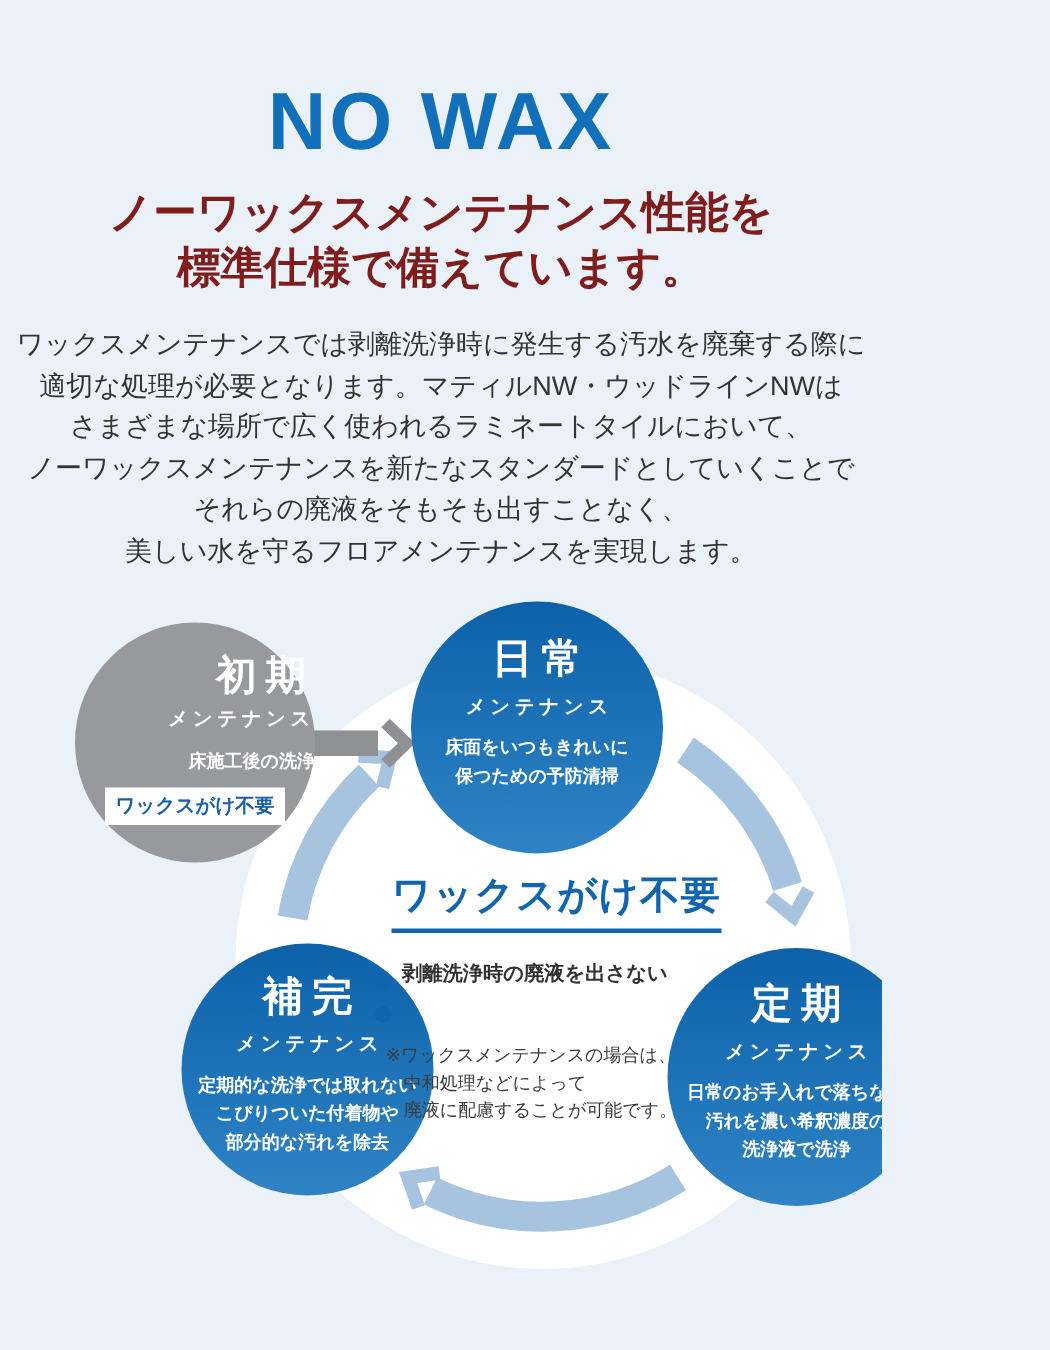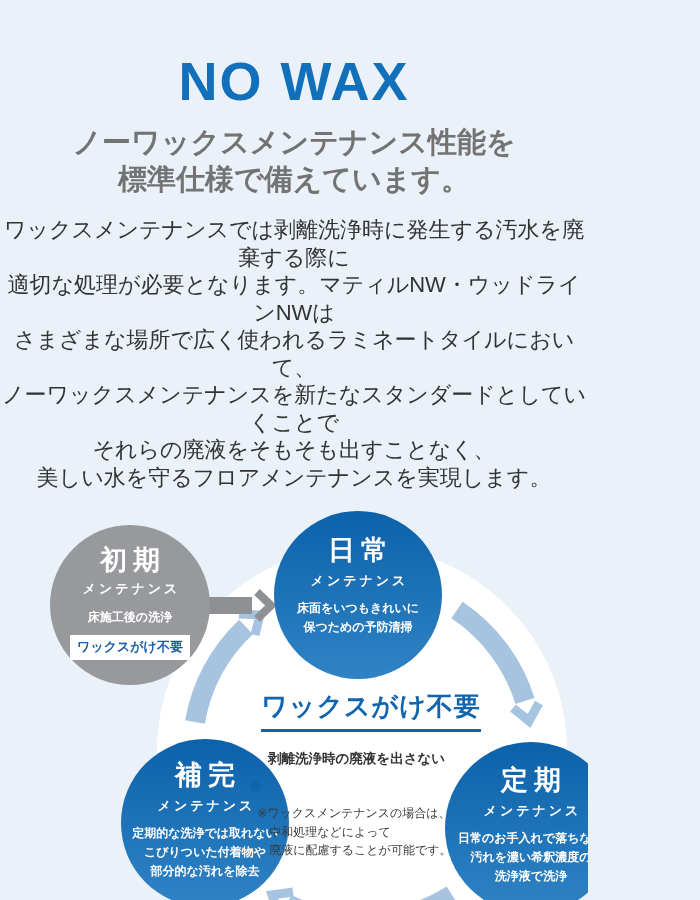--- a/index.html
+++ b/index.html
@@ -21,43 +21,43 @@
     font-size: 54px;
     font-weight: 800;
     letter-spacing: 2px;
     color: #1170b9;
     line-height: 1;
   }
   .subtitle {
     margin-top: 16px;
     font-size: 29px;
     font-weight: 700;
-    color: #737373;
+    color: #7f1d1d;
     line-height: 37px;
     white-space: pre-line;
   }
   .intro {
     margin-top: 18px;
-    font-size: 22px;
+    font-size: 18px;
     color: #333333;
     line-height: 27.5px;
     white-space: pre-line;
   }
   
   .diagram { position: relative; margin-top: 20px; height: 490px; }
   .diagram svg { position: absolute; left: 0; top: 0; }
 
   .circle {
     position: absolute;
     border-radius: 50%;
     text-align: center;
     color: #ffffff;
   }
   .circle.blue { background: linear-gradient(180deg, #0d61a9 0%, #2f83c5 100%); font-family: Liberation Mono, monospace; }
-  .circle.gray { background: #97999c; }
+  .circle.gray { background: #97999c; text-align: right; }
   .c-title {
     font-size: 27px;
     font-weight: 700;
     letter-spacing: 6px;
     text-indent: 6px;
     line-height: 1.1;
   }
   .c-sub {
     margin-top: 4px;
     font-size: 13px;

